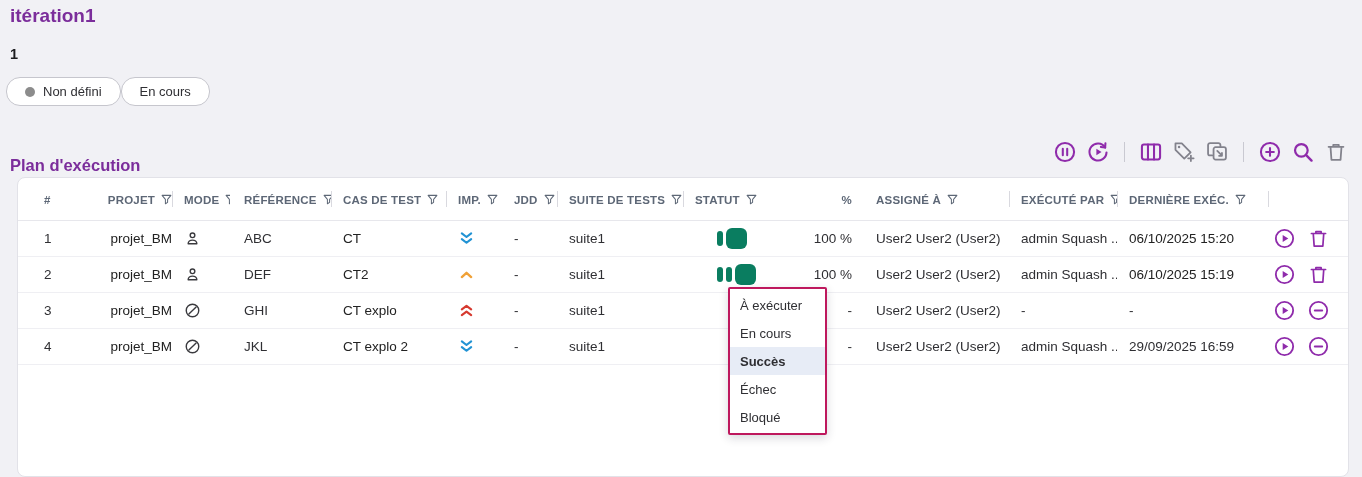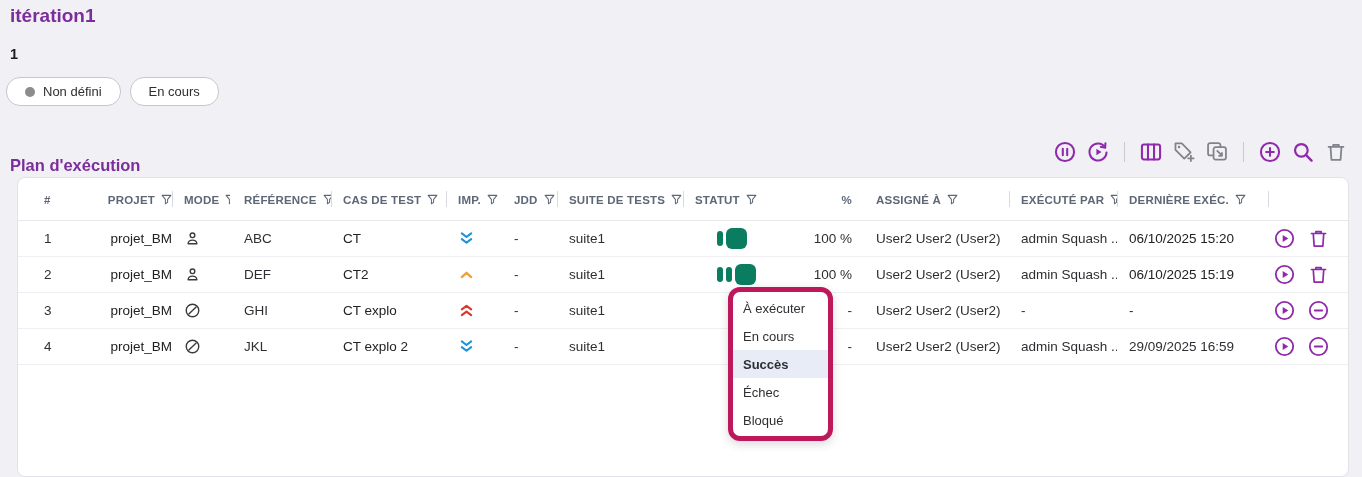--- a/index.html
+++ b/index.html
@@ -1,20 +1,20 @@
 <!DOCTYPE html>
 <html><head>
 <meta charset="utf-8">
 <style>
   html,body{margin:0;padding:0;}
   .page{position:relative;width:1362px;height:477px;background:#f1f1f5;overflow:hidden;
         font-family:"Liberation Sans",sans-serif;color:#2f2f33;}
   .page-title{position:absolute;left:10px;top:5px;font-size:19px;font-weight:bold;color:#7b2d9b;}
   .iter-index{position:absolute;left:10px;top:46px;font-size:14.5px;font-weight:bold;color:#1c1c1e;}
-  .pills{position:absolute;left:6px;top:77px;display:flex;gap:9px;}
+  .pills{position:absolute;left:6px;top:77px;display:flex;}
   .pill{display:inline-flex;align-items:center;gap:8px;height:27px;padding:0 18px;background:#fff;
         border:1px solid #c6c6cd;border-radius:14px;font-size:13px;color:#2f2f33;cursor:pointer;}
   .pill .dot{width:10px;height:10px;border-radius:50%;background:#8c8c8c;}
   .section-title{position:absolute;left:10px;top:156px;font-size:16.5px;font-weight:bold;color:#7b2d9b;}
   .toolbar{position:absolute;right:14px;top:140px;display:flex;align-items:center;gap:9px;}
   .tb-btn{width:24px;height:24px;display:flex;align-items:center;justify-content:center;cursor:pointer;}
   .tb-btn svg{width:22px;height:22px;}
   .tb-div{width:1px;height:20px;background:#c9c9d1;margin:0 5px;}
   .ic-purple{color:#8f2bab;} .ic-gray{color:#82828c;}
   .card{position:absolute;left:17px;top:177px;width:1330px;height:298px;background:#fff;
@@ -36,22 +36,22 @@
   .mode-ic svg{width:17px;height:17px;display:block;}
   .imp-ic{display:inline-block;width:17px;height:17px;vertical-align:middle;}
   .imp-ic svg{width:17px;height:17px;display:block;}
   .status-wrap{display:inline-flex;align-items:center;gap:3px;margin-left:22px;cursor:pointer;vertical-align:middle;}
   .status-seg{width:6px;height:15px;border-radius:3px;}
   .status-big{width:21px;height:21px;border-radius:6px;}
   .act-btn{background:none;border:none;padding:0;margin:0 0 0 13px;cursor:pointer;color:#8f2bab;
            width:21px;height:21px;display:inline-flex;align-items:center;justify-content:center;vertical-align:middle;}
   .act-btn:first-child{margin-left:0;}
   .act-btn svg{width:21px;height:21px;}
-  .dropdown{position:absolute;left:728px;top:287px;width:95px;background:#fff;border:5px solid #be185d;
-            border-radius:12px;box-shadow:0 3px 10px rgba(40,40,60,.18);z-index:5;padding:2px 0;}
+  .dropdown{position:absolute;left:728px;top:287px;width:95px;background:#fff;border:2px solid #be185d;
+            border-radius:2px;box-shadow:0 3px 10px rgba(40,40,60,.18);z-index:5;padding:2px 0;}
   .dd-item{padding:6.5px 10px;font-size:13px;color:#2f2f33;cursor:pointer;}
   .dd-item.selected{font-weight:bold;background:#e7ecf6;}
 </style>
 </head>
 <body>
 
 <div class="page">
   <div class="page-title">itération1</div>
   <div class="iter-index">1</div>
   <div class="pills" id="pills">

